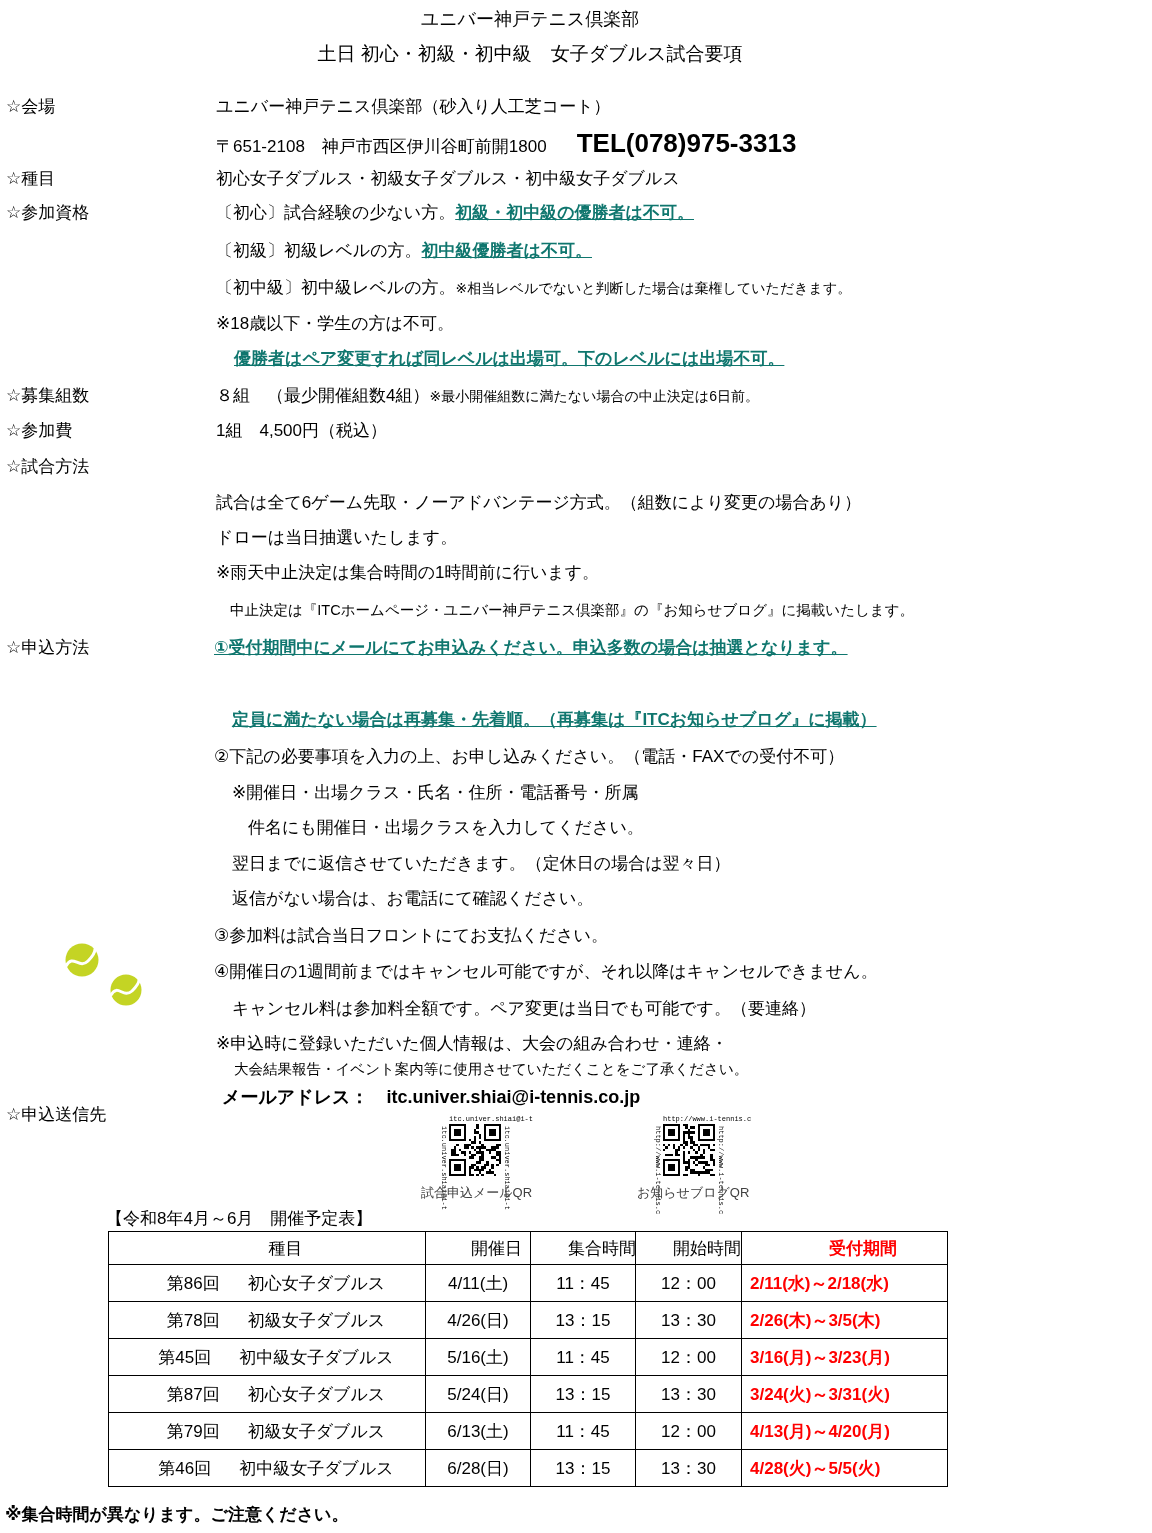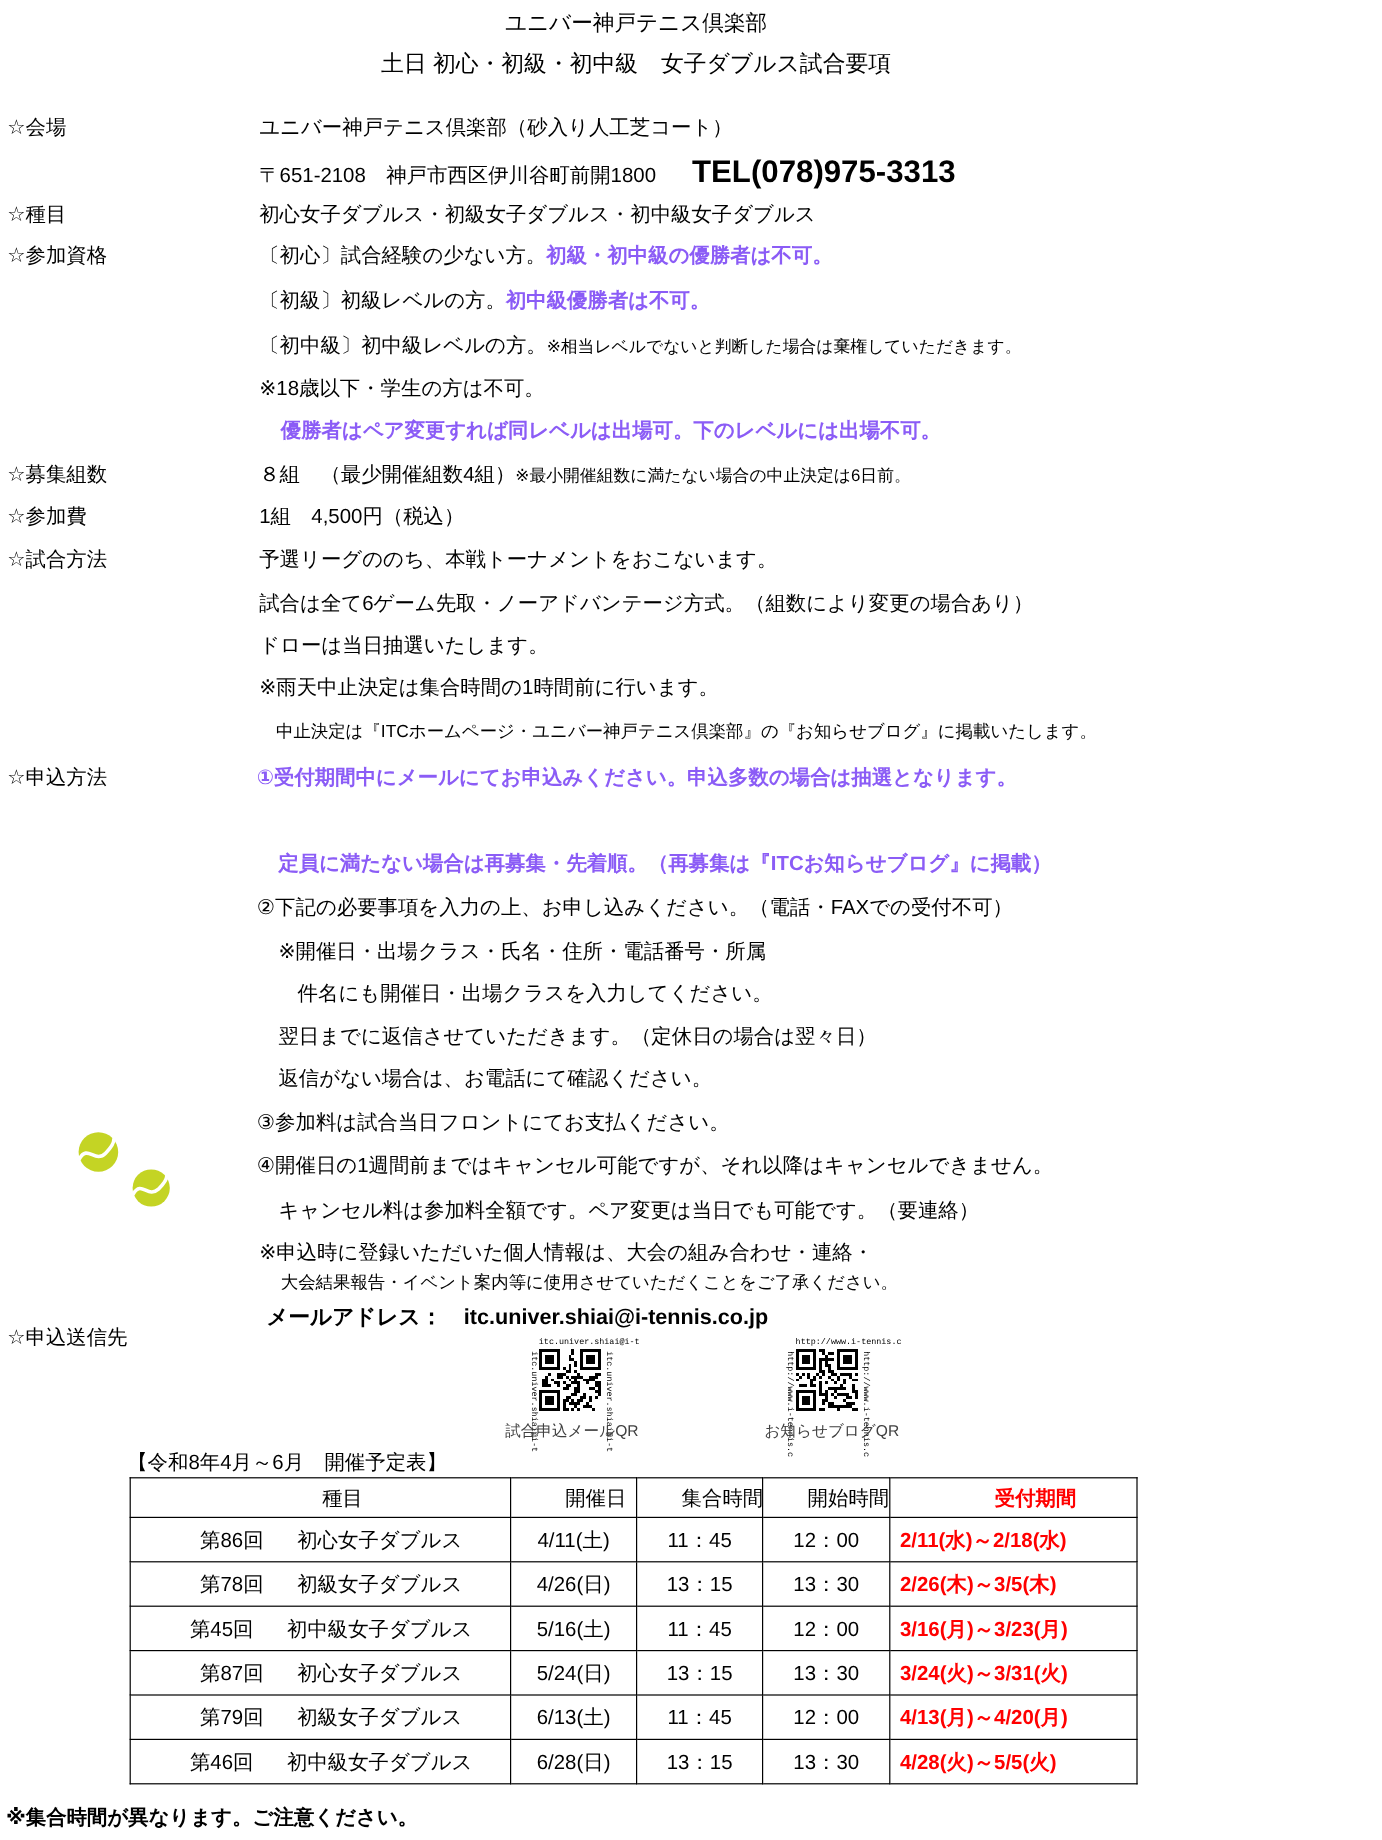--- a/index.html
+++ b/index.html
@@ -7,21 +7,21 @@
     position:relative;
     width:1152px;height:1533px;
     background:#ffffff;
     font-family:"Liberation Sans","DejaVu Sans",sans-serif;
     color:#000;
     overflow:hidden;
   }
   .ln{position:absolute;white-space:nowrap;font-size:17px;line-height:22px;color:#000;}
   .ctr{left:0;width:1060px;text-align:center;}
   .sm{font-size:14px;}
-  .red{color:#8b5cf6;font-weight:bold;}
+  .red{color:#0f766e;font-weight:bold;text-decoration:underline;}
   .b{font-weight:bold;}
   .lbl{left:6px;}
   .tel{font-size:26px;font-weight:bold;margin-left:30px;}
   .mail{font-size:18px;font-weight:bold;}
   
   #sched{
     position:absolute;left:108px;top:1231px;
     border-collapse:collapse;table-layout:fixed;
     width:839px;
   }
@@ -67,21 +67,20 @@
   <div class="ln" style="left:216px;top:313px;">※18歳以下・学生の方は不可。</div>
   <div class="ln red" style="left:234px;top:348px;">優勝者はペア変更すれば同レベルは出場可。下のレベルには出場不可。</div>
 
   <div class="ln lbl" style="top:385px;">☆募集組数</div>
   <div class="ln" style="left:216px;top:385px;"><span>８組　（最少開催組数4組）</span><span class="sm">※最小開催組数に満たない場合の中止決定は6日前。</span></div>
 
   <div class="ln lbl" style="top:420px;">☆参加費</div>
   <div class="ln" style="left:216px;top:420px;">1組　4,500円（税込）</div>
 
   <div class="ln lbl" style="top:456px;">☆試合方法</div>
-  <div class="ln" style="left:216px;top:456px;">予選リーグののち、本戦トーナメントをおこないます。</div>
   <div class="ln" style="left:216px;top:492px;">試合は全て6ゲーム先取・ノーアドバンテージ方式。（組数により変更の場合あり）</div>
   <div class="ln" style="left:216px;top:527px;">ドローは当日抽選いたします。</div>
   <div class="ln" style="left:216px;top:562px;">※雨天中止決定は集合時間の1時間前に行います。</div>
   <div class="ln sm" style="left:230px;top:599px;font-size:14.5px;">中止決定は『ITCホームページ・ユニバー神戸テニス倶楽部』の『お知らせブログ』に掲載いたします。</div>
 
   <div class="ln lbl" style="top:637px;">☆申込方法</div>
   <div class="ln red" style="left:214px;top:637px;">①受付期間中にメールにてお申込みください。申込多数の場合は抽選となります。</div>
   <div class="ln red" style="left:232px;top:709px;">定員に満たない場合は再募集・先着順。（再募集は『ITCお知らせブログ』に掲載）</div>
   <div class="ln" style="left:214px;top:746px;">②下記の必要事項を入力の上、お申し込みください。（電話・FAXでの受付不可）</div>
   <div class="ln" style="left:232px;top:782px;">※開催日・出場クラス・氏名・住所・電話番号・所属</div>

